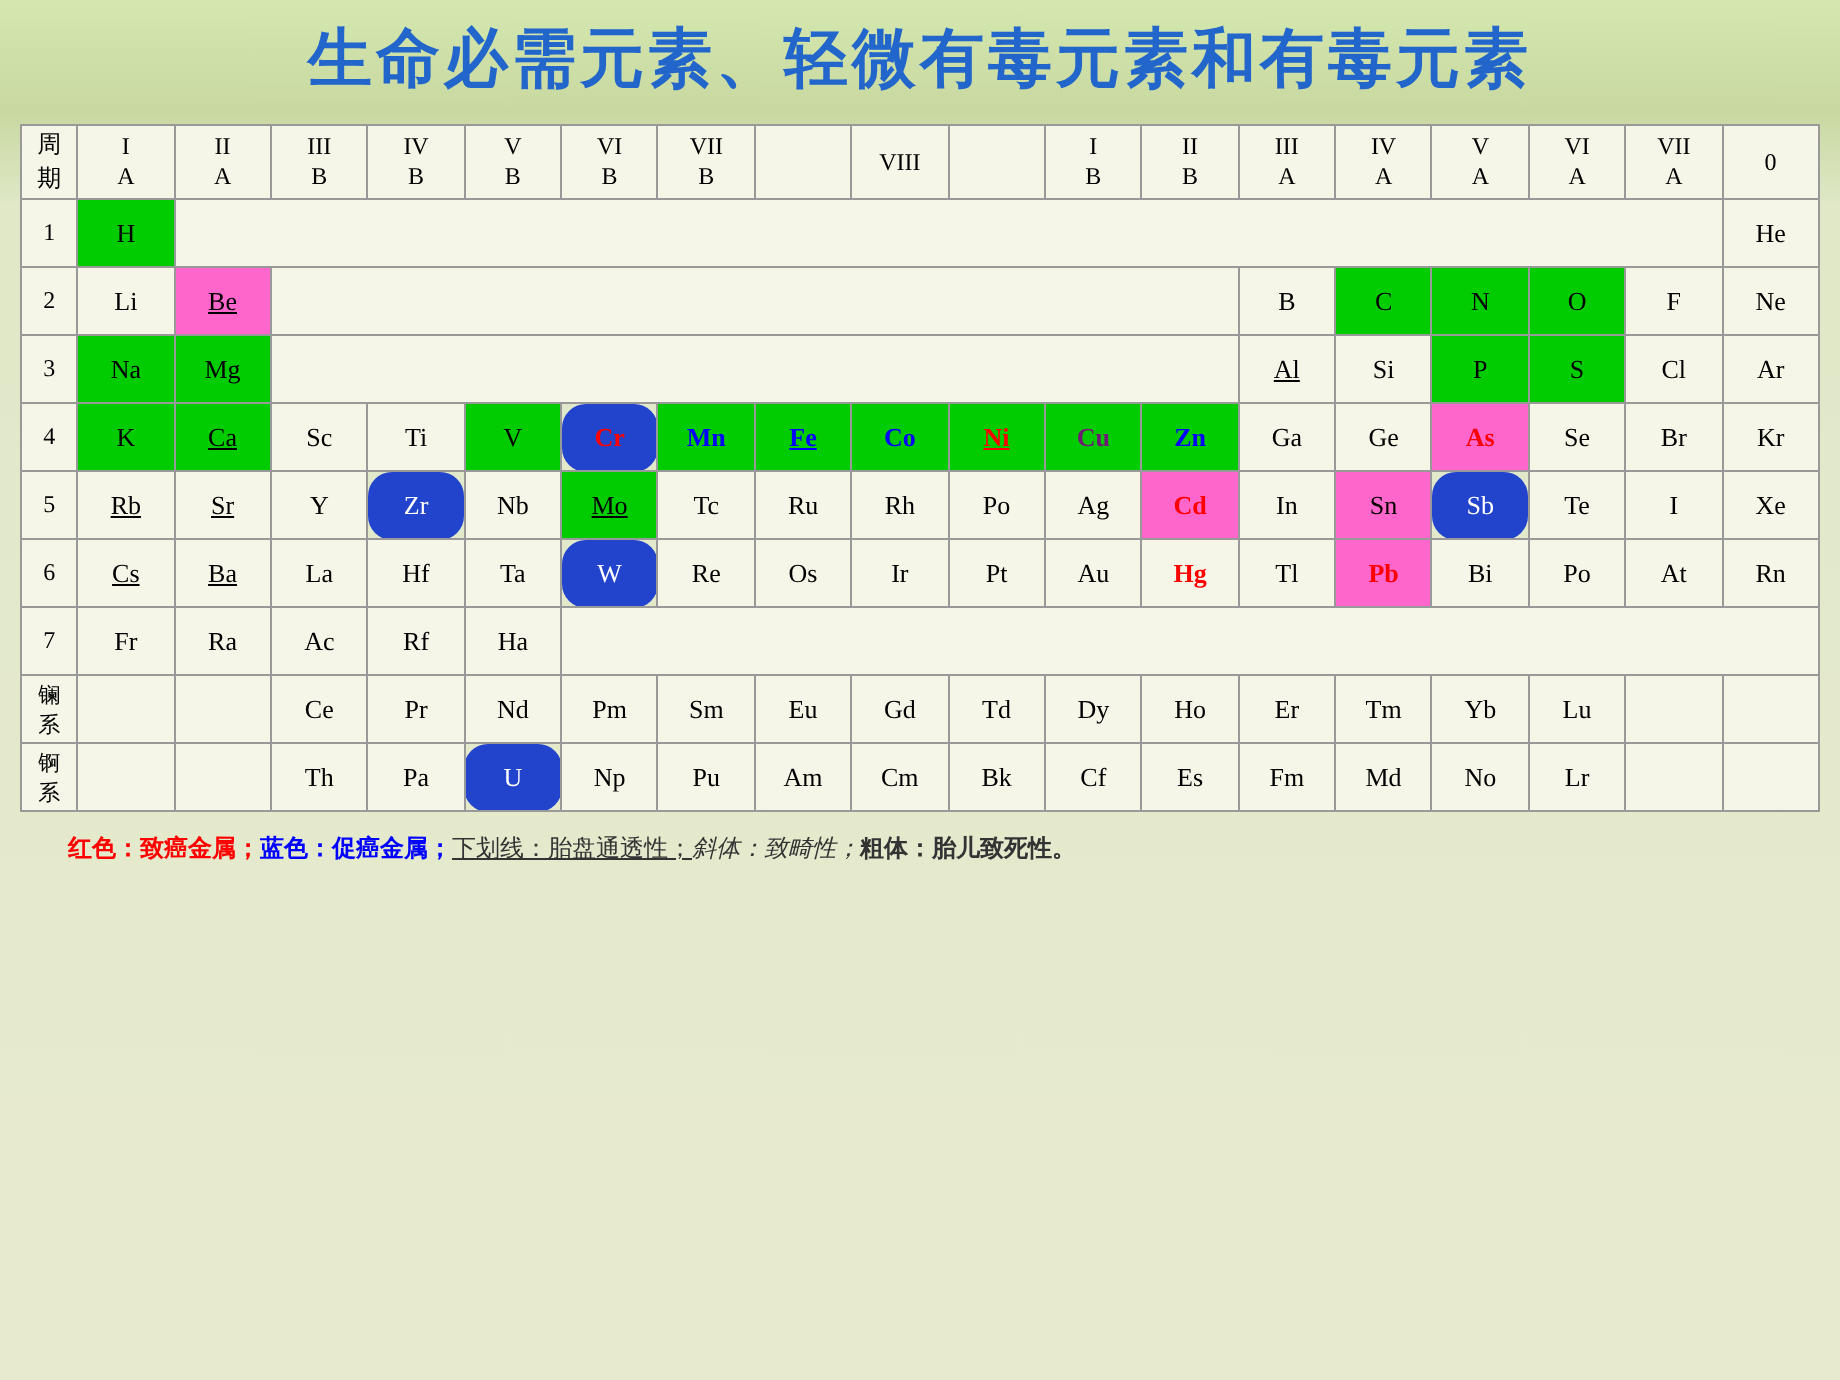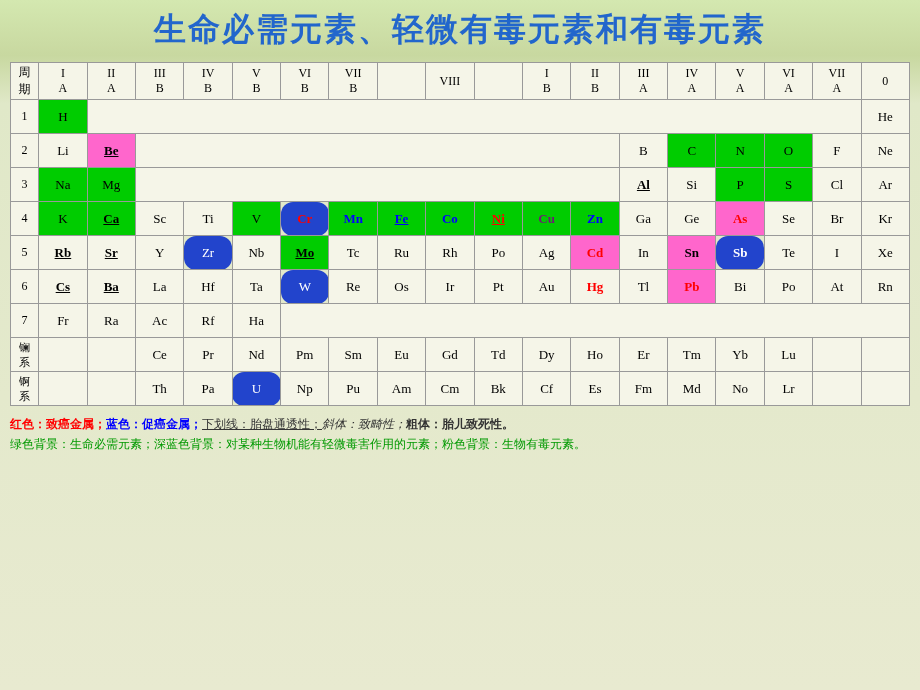--- a/index.html
+++ b/index.html
@@ -69,32 +69,32 @@
     
     td.pink {
       background: #ff66cc;
       color: #000;
     }
     
     .red { color: #ff0000; font-weight: bold; }
     
     .blue { color: #0000ff; font-weight: bold; }
     
-    .underline { text-decoration: underline; font-weight: bold; }
+    .underline { text-decoration: underline; }
     
     .italic { }
     
-    .bold { font-weight: bold; }
+    .bold { font-weight: normal; }
 
     .legend {
       margin-top: 8px;
       font-size: 12px;
       line-height: 1.7;
     }
-    .legend .line1 { color: #333; }
+    .legend .line1 { color: #333; margin-left: 24px; }
     .legend .line2 { color: #009900; }
     .legend .legend-red { color: #ff0000; font-weight: bold; }
     .legend .legend-blue { color: #0000ff; font-weight: bold; }
     .legend .legend-underline { text-decoration: underline; }
     .legend .legend-italic { font-style: italic; }
     .legend .legend-bold { font-weight: bold; }
   </style>
 </head>
 <body>
 
@@ -278,15 +278,14 @@
         <td class="empty"></td>
         <td class="empty"></td>
       </tr>
     </tbody>
       </table>
   </div>
   <div class="legend">
     <div class="line1">
       <span class="legend-red">红色：致癌金属；</span><span class="legend-blue">蓝色：促癌金属；</span><span class="legend-underline">下划线：胎盘通透性；</span><span class="legend-italic">斜体：致畸性；</span><span class="legend-bold">粗体：胎儿致死性。</span>
     </div>
-    <div class="line2">绿色背景：生命必需元素；深蓝色背景：对某种生物机能有轻微毒害作用的元素；粉色背景：生物有毒元素。</div>
   </div>
 </div>
 
 </body></html>

